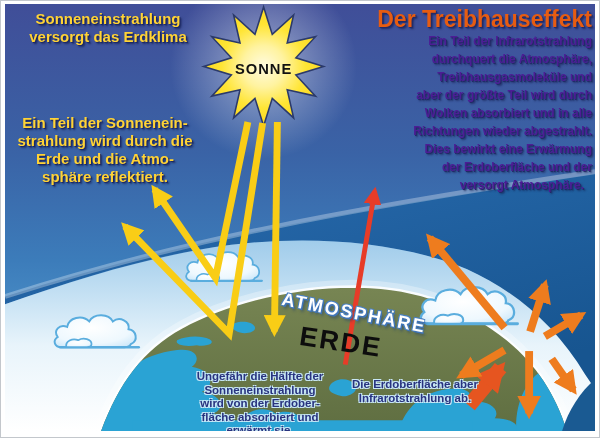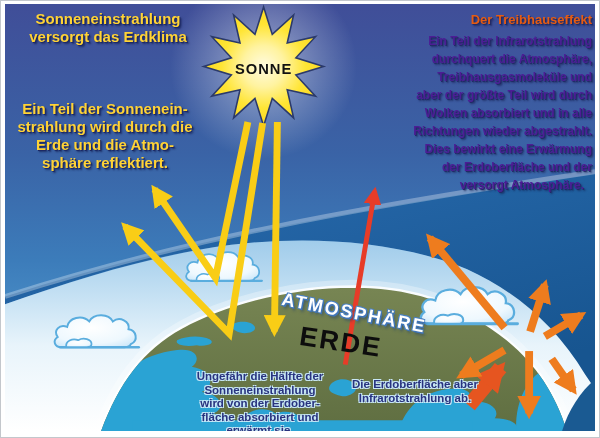--- a/index.html
+++ b/index.html
@@ -22,21 +22,21 @@
   .tb div{white-space:nowrap;}
   .yellow-text{
     color:#ffd335;font-size:15px;line-height:18px;text-align:center;
     text-shadow:1px 1px 0 #1c2865,2px 2px 2px rgba(18,28,78,.75);
   }
   .orange-text{
     color:#4c1d95;font-size:12px;line-height:18px;text-align:right;
     text-shadow:1px 1px 0 #222a66,2px 2px 2px rgba(18,28,78,.7);
   }
   .orange-title{
-    color:#e65c12;font-size:13px;line-height:21px;margin-bottom:2px;
+    color:#e65c12;font-size:23px;line-height:21px;margin-bottom:2px;
     text-shadow:1px 1px 0 #222a66,2px 2px 2px rgba(18,28,78,.7);
   }
   .navy-text{
     color:#28337f;font-size:11.5px;line-height:13.5px;text-align:center;
     text-shadow:-1px -1px 0 #c8e7f6,1px -1px 0 #c8e7f6,-1px 1px 0 #c8e7f6,1px 1px 0 #c8e7f6;
   }
   .atmo-label{
     position:absolute;left:279px;top:285px;
     transform:rotate(11deg);transform-origin:0 0;
     font-weight:bold;font-size:18px;letter-spacing:2px;color:#ffffff;
@@ -172,21 +172,21 @@
           <path d="M 508,355 L 464,381" marker-end="url(#mO)"></path>
         </g>
       </g>
     </svg>
 
     <div class="tb yellow-text" style="left:8px;top:6px;width:190px;">
       <div>Sonneneinstrahlung</div>
       <div>versorgt das Erdklima</div>
     </div>
 
-    <div class="tb yellow-text" style="left:0px;top:96px;width:200px;">
+    <div class="tb yellow-text" style="left:0px;top:110px;width:200px;">
       <div>Ein Teil der Sonnenein-</div>
       <div>strahlung wird durch die</div>
       <div>Erde und die Atmo-</div>
       <div>sphäre reflektiert.</div>
     </div>
 
     <div class="tb" style="right:3px;top:5px;width:235px;">
       <div class="orange-title" style="text-align:right;">Der Treibhauseffekt</div>
       <div class="orange-text">Ein Teil der Infrarotstrahlung</div>
       <div class="orange-text">durchquert die Atmosphäre,</div>

